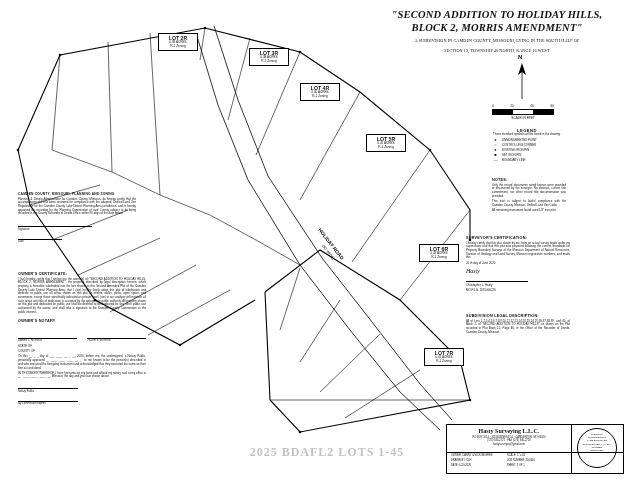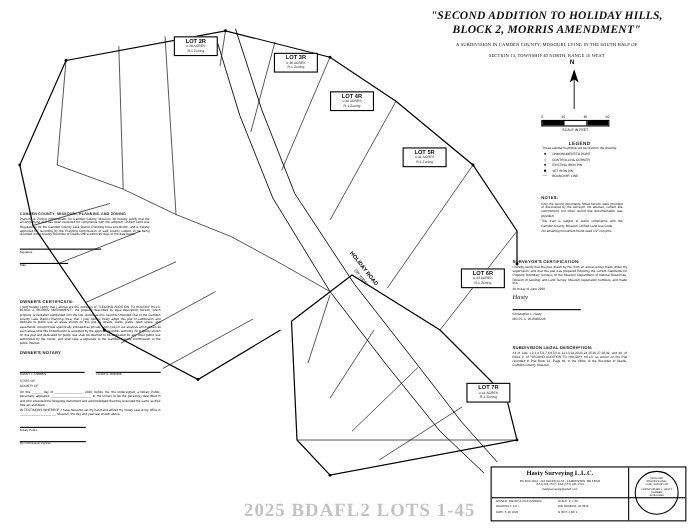--- a/index.html
+++ b/index.html
@@ -79,22 +79,22 @@
   .firmbox .divv{position:absolute;left:124px;top:0;bottom:0;width:1px;background:#000;}
   .firmbox .divh{position:absolute;left:0;right:0;top:27px;height:1px;background:#000;}
   .firmbox .fcell{position:absolute;font-size:2.6px;line-height:3.4px;}
   .seal{
     position:absolute;left:130px;top:3px;width:40px;height:40px;border:1px solid #000;border-radius:50%;
     font-size:2.4px;text-align:center;padding-top:4px;box-sizing:border-box;line-height:3.2px;
   }
 
   
   .watermark{
-    position:absolute;left:0;right:0;bottom:6px;text-align:center;
-    font-family:"Liberation Serif", serif;font-size:17px;font-weight:bold;
+    position:absolute;left:0;right:0;bottom:20px;text-align:center;
+    font-family:"Liberation Serif", serif;font-size:12px;font-weight:bold;
     color:rgba(120,120,120,.45);letter-spacing:1px;pointer-events:none;margin-left:24px;
   }
 </style>
 </head>
 <body>
 
 <div class="sheet">
 
   <svg class="plat-svg" viewBox="0 0 630 480">
     <g fill="none" stroke="#000">

